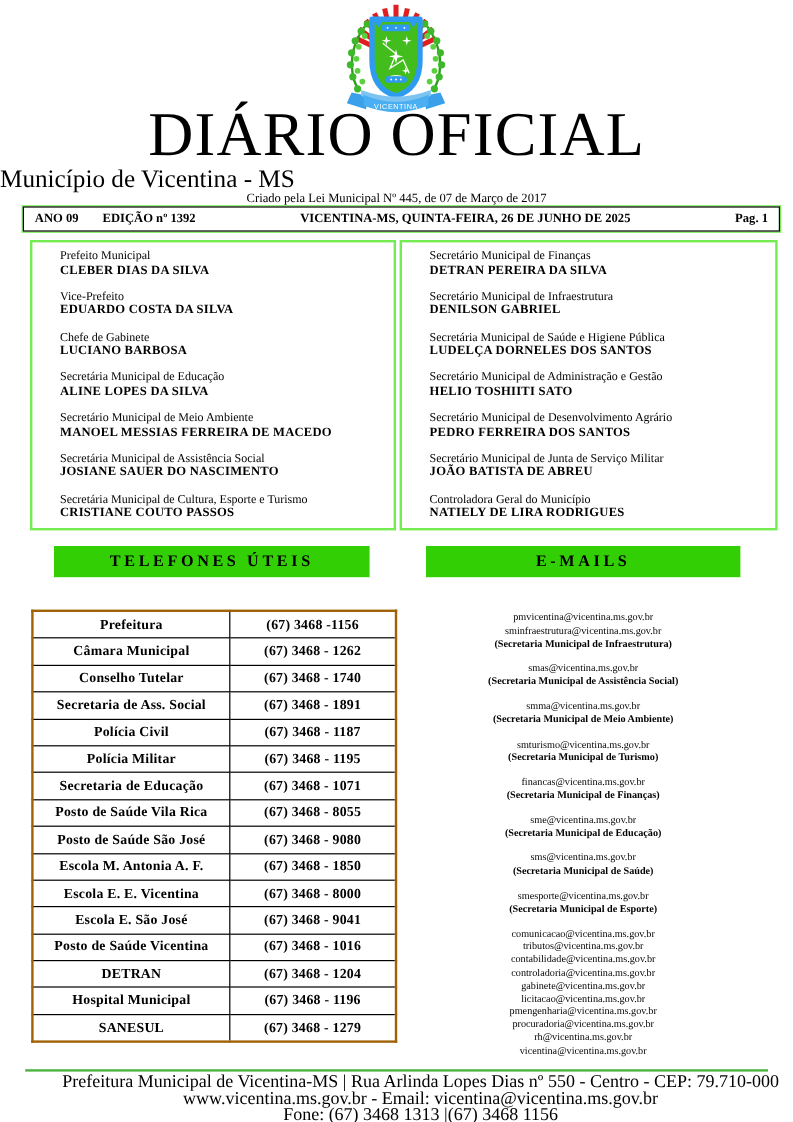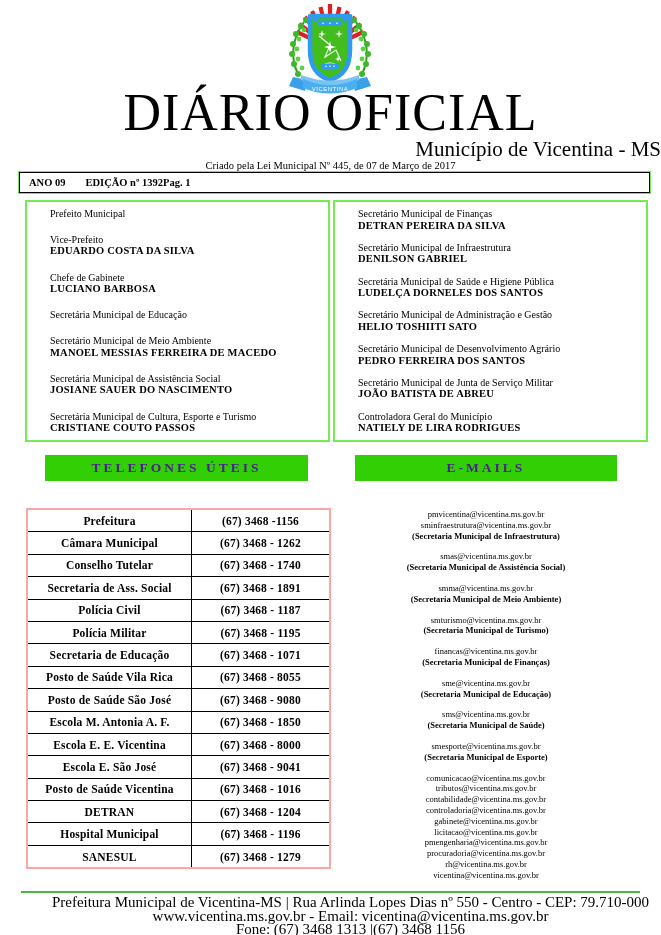--- a/index.html
+++ b/index.html
@@ -12,45 +12,45 @@
   body{
     width:661px;height:935px;background:#fff;position:relative;overflow:hidden;
     font-family:"Liberation Serif", serif;color:var(--ink);
   }
   .page{position:absolute;inset:0;}
 
   .emblem{position:absolute;left:278px;top:2px;width:104px;height:92px;}
 
   .title{position:absolute;top:86px;left:0;width:100%;text-align:center;
     font-size:52px;line-height:54px;letter-spacing:1px;white-space:nowrap;}
-  .subtitle{position:absolute;top:138px;left:0;width:100%;text-align:right;
+  .subtitle{position:absolute;top:138px;left:0;width:100%;text-align:left;
     font-size:21px;line-height:22px;}
   .creation{position:absolute;top:160px;left:0;width:100%;text-align:center;
     font-size:10.5px;line-height:11px;}
 
   .edition-bar{position:absolute;left:18px;top:171px;width:633px;border:1px solid var(--frame-green);box-sizing:border-box;}
   .edition-inner{border:1px solid #000;display:grid;grid-template-columns:auto 1fr auto;align-items:center;
     padding:3px 9px;font-weight:bold;font-size:10.5px;line-height:13px;}
   .edition-left span + span{margin-left:20px;}
   .edition-center{text-align:center;}
 
   .officials-box{position:absolute;top:200px;height:242px;border:2px solid var(--frame-green);
     box-sizing:border-box;padding:6px 23px;display:flex;flex-direction:column;justify-content:space-between;}
   .officials-box.left{left:25px;width:305px;}
   .officials-box.right{left:333px;width:315px;}
   .entry .role{font-size:10px;line-height:11.5px;}
   .entry .oname{font-size:10.5px;line-height:12px;font-weight:bold;letter-spacing:.2px;}
 
-  .banner{position:absolute;top:455px;height:26px;background:var(--banner-green);color:#4c1d95;
+  .banner{position:absolute;top:455px;height:26px;background:var(--banner-green);color:#000000;
     font-weight:bold;font-size:13.5px;letter-spacing:3px;display:flex;align-items:center;justify-content:center;}
   .banner.phones{left:45px;width:263px;}
   .banner.emails{left:355px;width:262px;}
 
   table.phone-table{position:absolute;left:26px;top:508px;width:305px;border-collapse:collapse;
-    border:2px solid #fca5a5;table-layout:fixed;}
+    border:2px solid #a16207;table-layout:fixed;}
   table.phone-table td{border:1px solid #000;height:21.4px;padding:0;text-align:center;
     font-weight:bold;font-size:11.5px;letter-spacing:.2px;}
   td.pname{width:163px;}
 
   .emails-col{position:absolute;left:343px;top:509px;width:286px;text-align:center;
     font-size:8.5px;line-height:10.8px;}
   .egroup{margin-bottom:10px;}
   .elabel{font-weight:bold;}
 
   .footer-rule{position:absolute;left:21px;top:891px;width:619px;height:2px;background:var(--rule-green);}
@@ -139,38 +139,41 @@
 
   <div class="title">DIÁRIO OFICIAL</div>
   <div class="subtitle">Município de Vicentina - MS</div>
   <div class="creation">Criado pela Lei Municipal Nº 445, de 07 de Março de 2017</div>
 
   <div class="edition-bar">
     <div class="edition-inner">
       <div class="edition-left">
         <span>ANO 09</span><span>EDIÇÃO nº 1392</span>
       </div>
+      <div class="edition-center">VICENTINA-MS, QUINTA-FEIRA, 26 DE JUNHO DE 2025</div>
       <div class="edition-right">Pag. 1</div>
     </div>
   </div>
 
   <div class="officials-box left">
     <div class="entry">
       <div class="role">Prefeito Municipal</div>
+      <div class="oname">CLEBER DIAS DA SILVA</div>
     </div>
     <div class="entry">
       <div class="role">Vice-Prefeito</div>
       <div class="oname">EDUARDO COSTA DA SILVA</div>
     </div>
     <div class="entry">
       <div class="role">Chefe de Gabinete</div>
       <div class="oname">LUCIANO BARBOSA</div>
     </div>
     <div class="entry">
       <div class="role">Secretária Municipal de Educação</div>
+      <div class="oname">ALINE LOPES DA SILVA</div>
     </div>
     <div class="entry">
       <div class="role">Secretário Municipal de Meio Ambiente</div>
       <div class="oname">MANOEL MESSIAS FERREIRA DE MACEDO</div>
     </div>
     <div class="entry">
       <div class="role">Secretária Municipal de Assistência Social</div>
       <div class="oname">JOSIANE SAUER DO NASCIMENTO</div>
     </div>
     <div class="entry">

